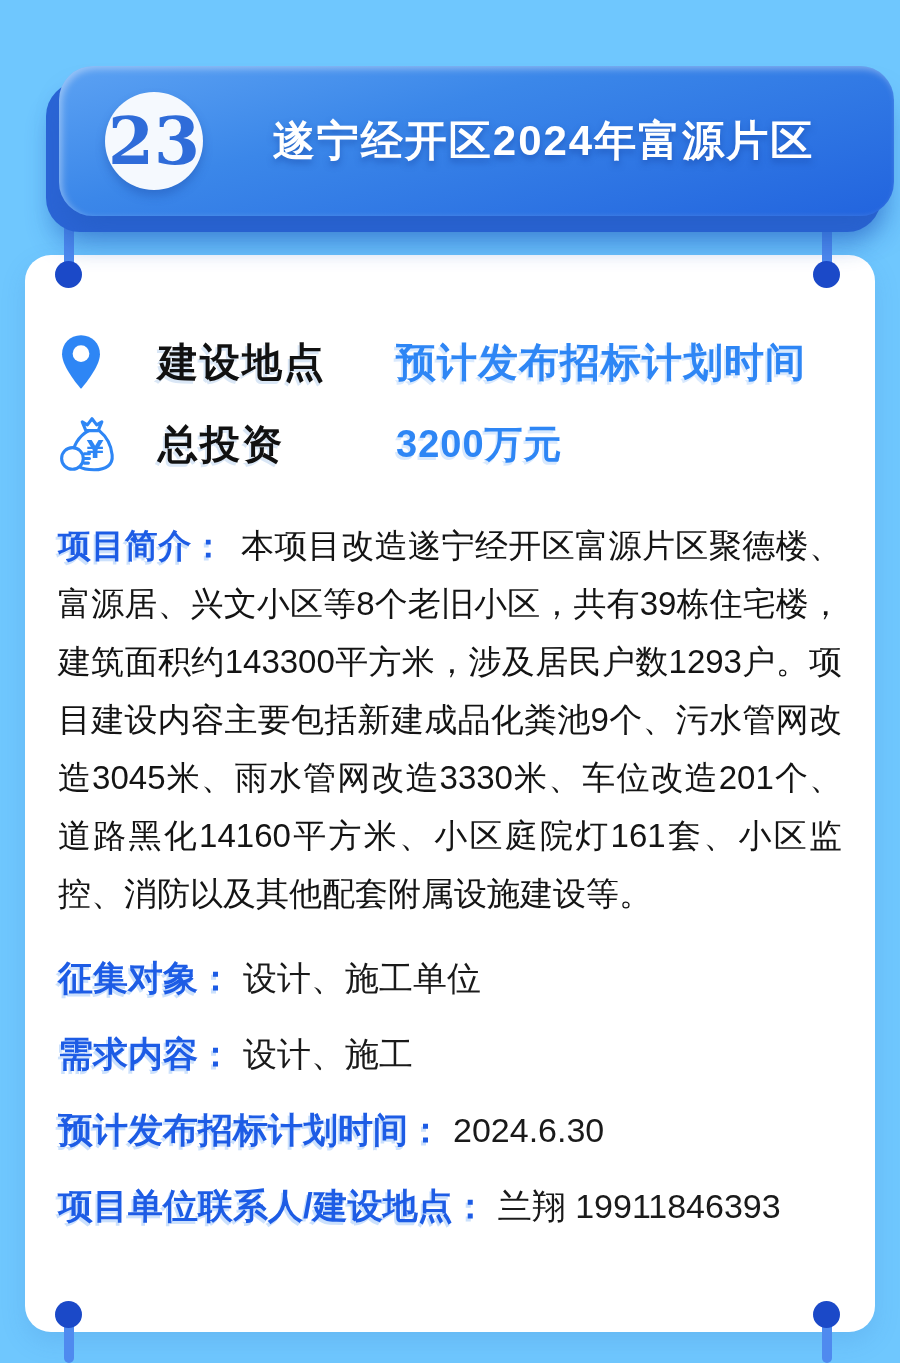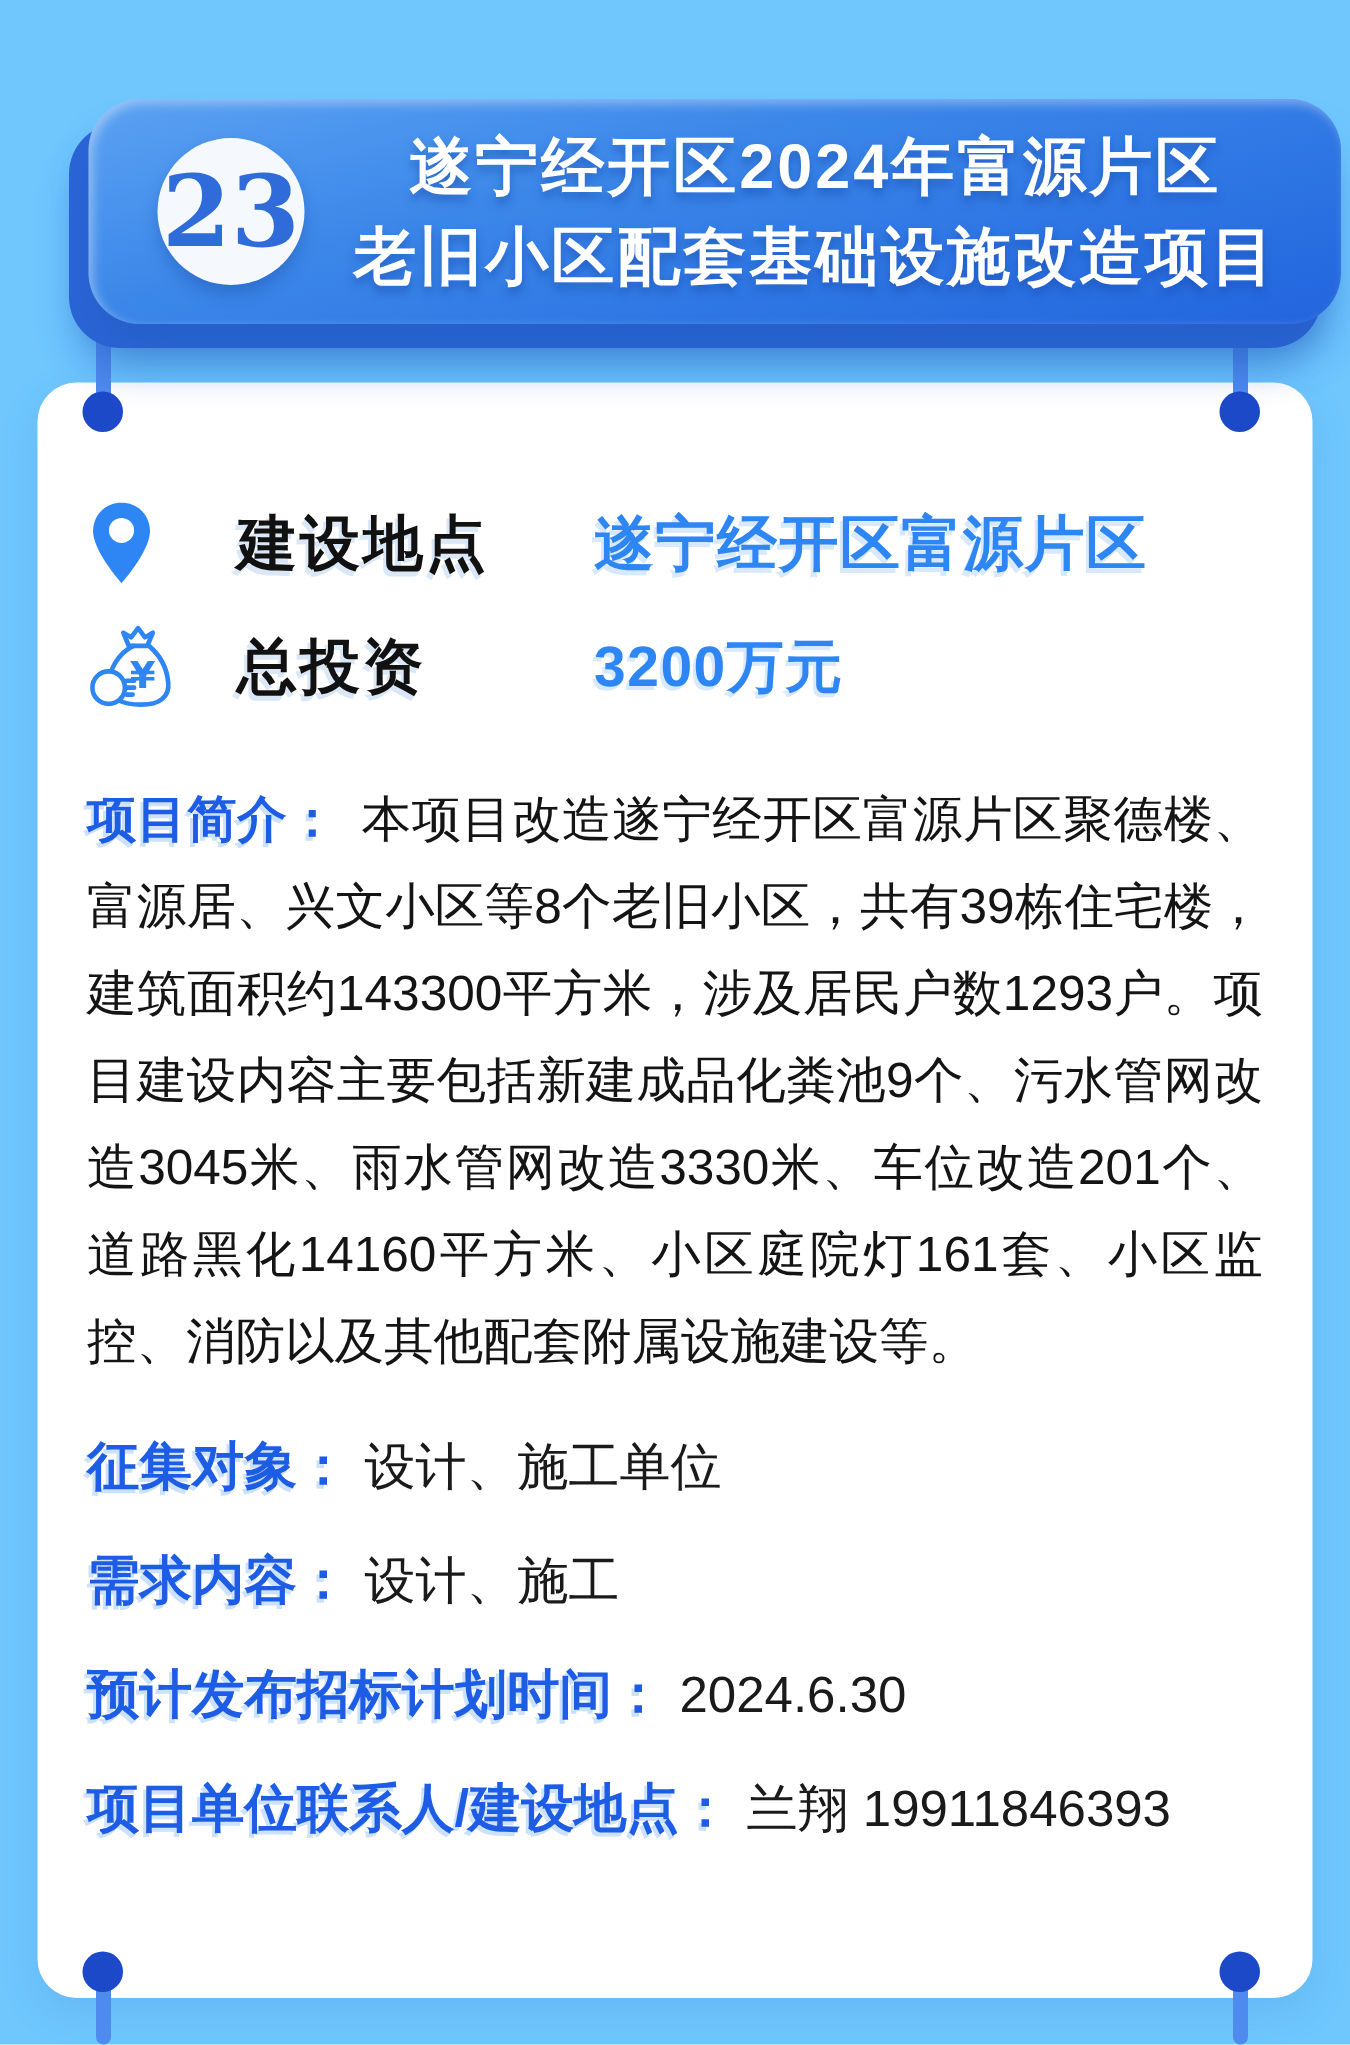--- a/index.html
+++ b/index.html
@@ -102,21 +102,20 @@
 <body>
 
 <div class="header-back"></div>
 
 <div class="header">
   <div class="num-circle">
     <span>23</span>
   </div>
   <div class="header-title">
     <div>遂宁经开区2024年富源片区</div>
-    <div>老旧小区配套基础设施改造项目</div>
   </div>
 </div>
 
 <div class="pin-stem stem-tl"></div>
 <div class="pin-stem stem-tr"></div>
 <div class="pin-head head-tl"></div>
 <div class="pin-head head-tr"></div>
 
 <div class="pin-stem stem-bl"></div>
 <div class="pin-stem stem-br"></div>
@@ -127,21 +126,21 @@
 
   <div class="info-block">
 
     <span class="info-icon">
       <svg width="46" height="58" viewBox="0 0 40 52">
         <path d="M20 2 C10 2 3 9.5 3 19 C3 31 20 50 20 50 C20 50 37 31 37 19 C37 9.5 30 2 20 2 Z" fill="#2e86f5"></path>
         <circle cx="20" cy="18.5" r="7.5" fill="#ffffff"></circle>
       </svg>
     </span>
     <span class="info-label">建设地点</span>
-    <span class="info-value">遂宁经开区富源片区</span>
+    <span class="info-value">预计发布招标计划时间</span>
 
     <span class="info-icon">
       <svg width="66" height="62" viewBox="0 0 64 60" fill="none" stroke="#2e86f5" stroke-width="3" stroke-linecap="round" stroke-linejoin="round">
         <path d="M30 17 C20 22 13.5 33 14.5 43 C15.5 51.5 23 55 35 55 C47 55 53.5 50 52.5 40.5 C51.5 30 46 22 40 17"></path>
         <path d="M27 17 L23.5 8.5 L28.5 11.5 L33 5.5 L37.5 11.5 L42.5 8.5 L39 17 Z"></path>
         <text x="36" y="44" font-size="24" font-family="DejaVu Sans, sans-serif" font-weight="bold" fill="#2e86f5" stroke="none" text-anchor="middle">¥</text>
         <circle cx="14" cy="44" r="10.5" fill="#ffffff"></circle>
         <path d="M25.5 39.5 h5 M25.5 44 h5 M25.5 48.5 h4"></path>
       </svg>
     </span>

